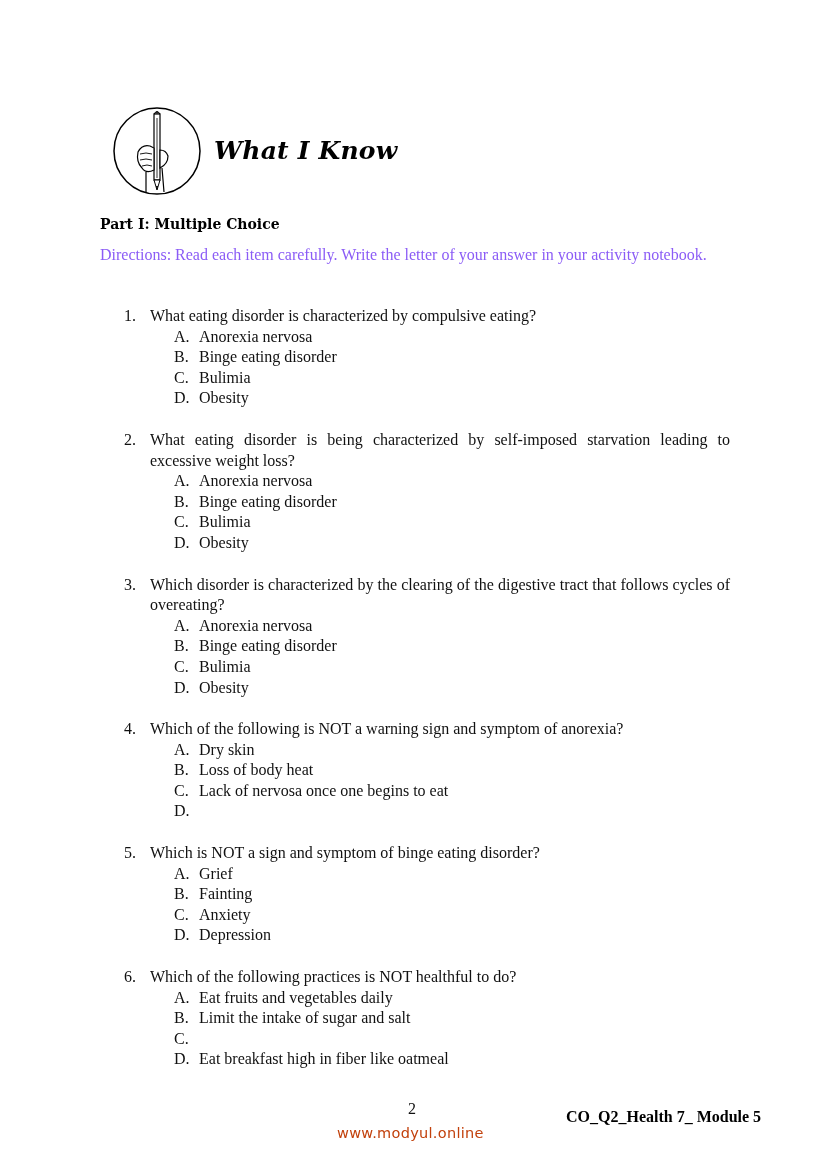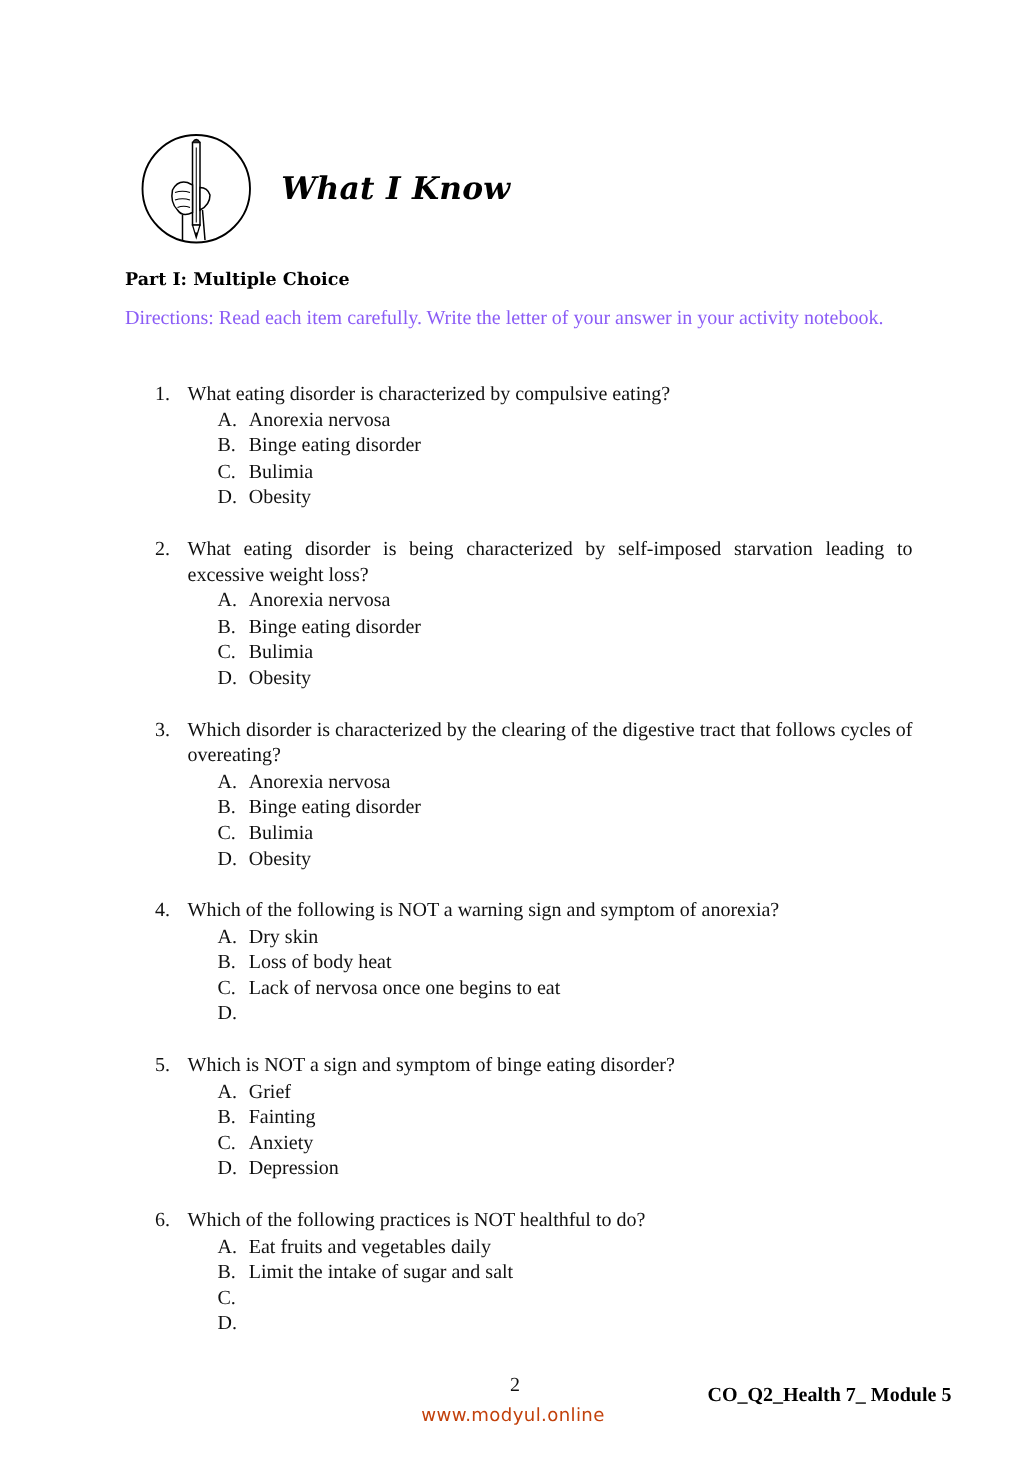--- a/index.html
+++ b/index.html
@@ -4,21 +4,21 @@
   <style>
     html, body { margin: 0; padding: 0; background: #ffffff; }
     body {
       width: 826px; height: 1169px; position: relative; overflow: hidden;
       font-family: "DejaVu Serif", "Liberation Serif", serif;
       color: #111111;
     }
     .header { position: absolute; left: 112px; top: 106px; width: 400px; height: 92px; }
     .icon-circle { position: absolute; left: 0; top: 0; width: 90px; height: 90px; }
     .title {
-      position: absolute; left: 113px; top: 30px;
+      position: absolute; left: 102px; top: 30px;
       font-family: "DejaVu Serif", serif; font-weight: bold; font-style: italic;
       font-size: 25px; letter-spacing: 0.2px; color: #000;
     }
     .part-title {
       position: absolute; left: 100px; top: 216px;
       font-family: "DejaVu Serif", serif; font-weight: bold; font-size: 14px; color: #000;
     }
     .directions {
       position: absolute; left: 100px; top: 244px; width: 630px;
       font-family: "Liberation Serif", serif; font-size: 16px; line-height: 21px; color: #8b5cf6;
@@ -208,20 +208,21 @@
         </li>
       <li class="option">
           <span class="opt-letter">B.</span>
           <span>Limit the intake of sugar and salt</span>
         </li>
       <li class="option">
           <span class="opt-letter">C.</span>
         </li>
       <li class="option">
           <span class="opt-letter">D.</span>
+          <span>Eat breakfast high in fiber like oatmeal</span>
         </li>
     </ul>
   </div>
 </div>
 
 <div class="page-num">2</div>
 <div class="module-code">CO_Q2_Health 7_ Module 5</div>
 <div class="watermark">www.modyul.online</div>
 
 </body></html>

